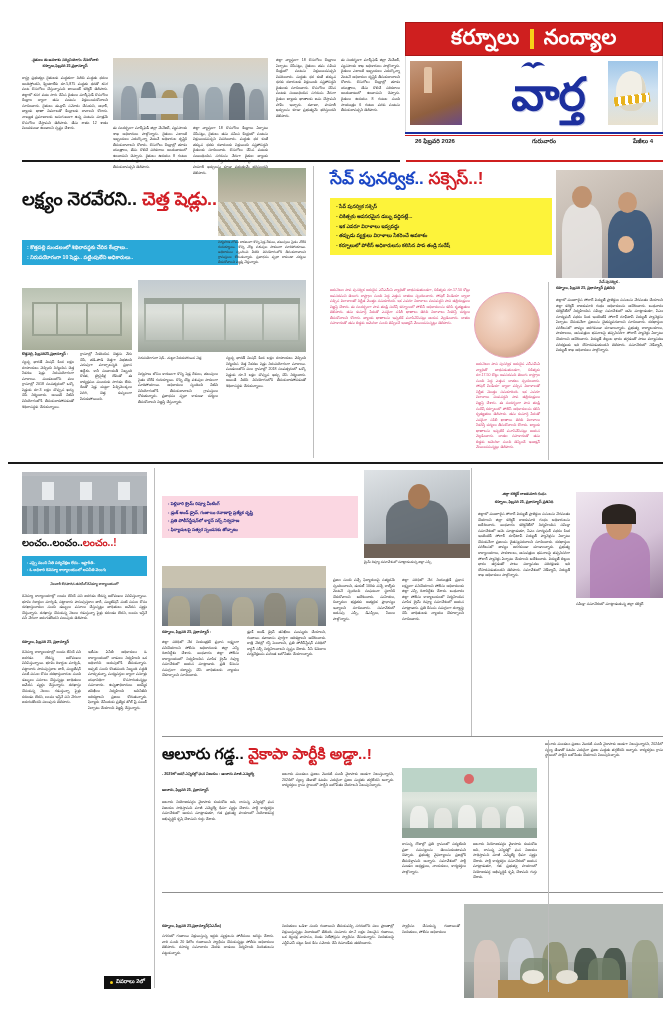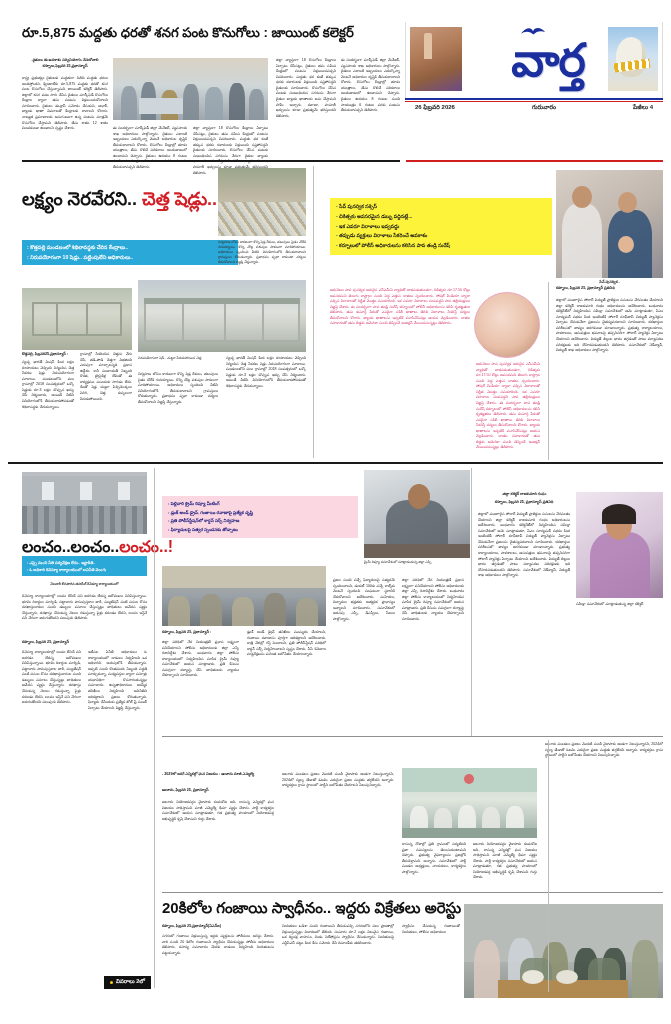--- a/index.html
+++ b/index.html
@@ -159,38 +159,42 @@
     display:flex; align-items:center; gap:3px;
   }
   .cont-badge .dot { width:3px;height:3px;background:#f7d117;border-radius:50%; }
 </style>
 </head>
 <body>
 
 <div class="page">
 
   <div class="masthead-box" style="left:405px; top:22px; width:258px;">
+    <div class="mast-red">
+      <span>కర్నూలు</span>
+      <span class="sep"></span>
+      <span>నంద్యాల</span>
+    </div>
     <div class="mast-mid">
       <div class="mast-photo-l"></div>
       <svg class="mast-bird" viewBox="0 0 60 32">
         <path d="M2 20 C14 4, 26 4, 30 14 C34 4, 48 4, 58 16 C48 12, 38 14, 31 22 C24 14, 12 13, 2 20 Z" fill="#1c2f9e"></path>
       </svg>
       <div class="mast-title">వార్త</div>
       <div class="mast-photo-r"></div>
     </div>
     <div class="mast-rule"></div>
     <div class="mast-rule2"></div>
     <div class="mast-date">
       <span>26 ఫిబ్రవరి  2026</span>
       <span>గురువారం</span>
       <span>పేజీలు 4</span>
     </div>
   </div>
 
-  <div class="hl pad" style="left:22px; top:26px; width:378px; font-size:13.2px;">రూ.5,875 మద్దతు ధరతో శనగ పంట కొనుగోలు : జాయింట్ కలెక్టర్</div>
 
   <div class="pad dateline" style="left:22px; top:58px; width:86px; white-space:pre-line;">-రైతులు ఈ అవకాశం సద్వినియోగం చేసుకోవాలి
 కర్నూలు,ఫిబ్రవరి 25,ప్రభాన్యూస్</div>
 
   <div class="pad body-col" style="left:22px; top:76px; width:86px; height:78px;">రాష్ట్ర ప్రభుత్వం రైతులకు మద్దతుగా నిలిచి మద్దతు ధరలు అందిస్తోందని, క్వింటాల్‌కు రూ.5,875 మద్దతు ధరతో శనగ పంట కొనుగోలు చేస్తున్నామని జాయింట్ కలెక్టర్ తెలిపారు. జిల్లాలో శనగ పంట సాగు చేసిన రైతులు మార్క్‌ఫెడ్ కొనుగోలు కేంద్రాల ద్వారా తమ పంటను విక్రయించుకోవాలని సూచించారు. రైతులు ఈ-క్రాప్ నమోదు చేసుకుని, ఆధార్, బ్యాంకు ఖాతా వివరాలతో కేంద్రాలకు రావాలని కోరారు. నాణ్యత ప్రమాణాలకు అనుగుణంగా ఉన్న పంటను మాత్రమే కొనుగోలు చేస్తామని తెలిపారు. తేమ శాతం 12 శాతం మించకుండా ఉండాలని స్పష్టం చేశారు.</div>
 
   <div class="photo ph-crowd" style="left:113px; top:58px; width:155px; height:62px;">
     <div class="sil" style="left:8px;width:16px;height:34px;background:#8e9aa5;"></div>
     <div class="sil" style="left:28px;width:15px;height:38px;background:#6f7c88;"></div>
     <div class="sil" style="left:48px;width:17px;height:30px;background:#a4894f;"></div>
@@ -244,20 +248,24 @@
     <div style="position:absolute;left:44px;top:24px;width:2px;height:38px;background:#aab2a8;"></div>
     <div style="position:absolute;left:86px;top:24px;width:2px;height:38px;background:#aab2a8;"></div>
     <div style="position:absolute;left:124px;top:24px;width:2px;height:38px;background:#aab2a8;"></div>
   </div>
   <div class="pad caption" style="left:138px; top:356px; width:84px;">నిరుపయోగంగా షెడ్.. చుట్టూ పేరుకుపోయిన చెత్త</div>
   <div class="pad body-col" style="left:138px; top:372px; width:80px; height:88px;">నిర్వహణ లోపం కారణంగా కొన్ని షెడ్ల రేకులు, తలుపులు సైతం చోరీకి గురయ్యాయి. కొన్ని చోట్ల పశువుల పాకలుగా మారిపోయాయి. అధికారులు స్పందించి వీటిని వినియోగంలోకి తీసుకురావాలని గ్రామస్తులు కోరుతున్నారు. ప్రజాధనం వృథా కాకుండా చర్యలు తీసుకోవాలని విజ్ఞప్తి చేస్తున్నారు.</div>
   <div class="pad body-col" style="left:226px; top:356px; width:80px; height:104px;">స్వచ్ఛ భారత్ మిషన్ కింద లక్షల రూపాయలు వెచ్చించి నిర్మించిన చెత్త సేకరణ షెడ్లు నిరుపయోగంగా మారాయి. మండలంలోని పలు గ్రామాల్లో 2018 సంవత్సరంలో ఒక్కో షెడ్డుకు రూ.3 లక్షల చొప్పున ఖర్చు చేసి నిర్మించారు. అయితే వీటిని వినియోగంలోకి తీసుకురాకపోవడంతో శిథిలావస్థకు చేరుకున్నాయి.</div>
 
   <div class="vrule" style="left:313px; top:166px; height:292px;"></div>
 
+  <div class="hl pad" style="left:330px; top:170px; width:230px; font-size:17px;">
+    <span class="blue">సేవ్ పునర్విక..</span>
+    <span class="red">సక్సెస్..!</span>
+  </div>
 
   <div class="box-yellow pad" style="left:330px; top:198px; width:222px;">
     <div>- సేవ్ పునర్విక సక్సెస్</div>
     <div>- చికిత్సకు అవసరమైన డబ్బు పద్దినట్లే...</div>
     <div>- ఇక ఎవరూ విరాళాలు ఇవ్వవద్దు</div>
     <div>- తప్పుడు వ్యక్తులు విరాళాలు సేకరించే అవకాశం</div>
     <div>- కర్నూలులో పోలీస్ అధికారులను కలిసిన పాప తండ్రి సురేష్</div>
   </div>
 
   <div class="photo ph-family" style="left:556px; top:170px; width:107px; height:108px;">
@@ -282,21 +290,21 @@
 
   <div class="photo ph-house" style="left:22px; top:472px; width:125px; height:62px;">
     <div style="position:absolute;left:0;top:4px;width:125px;height:30px;background:#b3b8bd;"></div>
     <div style="position:absolute;left:20px;top:10px;width:12px;height:18px;background:#e8ebee;"></div>
     <div style="position:absolute;left:58px;top:10px;width:12px;height:18px;background:#e8ebee;"></div>
     <div style="position:absolute;left:96px;top:10px;width:12px;height:18px;background:#e8ebee;"></div>
     <div style="position:absolute;left:0;top:34px;width:125px;height:28px;
          background:repeating-linear-gradient(90deg,#7e858b 0 5px,#9aa1a7 5px 11px);"></div>
   </div>
 
-  <div class="hl pad" style="left:22px; top:538px; width:128px; font-size:16px;">
+  <div class="hl pad" style="left:22px; top:538px; width:128px; font-size:10px;">
     <span>లంచం..లంచం..</span><span class="red">లంచం..!</span>
   </div>
 
   <div class="box-blue pad" style="left:22px; top:556px; width:125px; font-size:3.9px; line-height:1.8;">
     <div>: ఎస్సై మంచి నీతి పర్యవేక్షణ లేదు.. ఇష్టారీతి..</div>
     <div>: ఓ అధికారి రెవెన్యూ కార్యాలయంలో అవినీతి వెలుగు</div>
   </div>
 
   <div class="pad caption" style="left:22px; top:582px; width:125px; text-align:center; font-weight:bold;">నెలవారీ కొనసాగిన తహసీల్ రెవెన్యూ కార్యాలయంలో</div>
 
@@ -353,20 +361,24 @@
     <div class="sil" style="left:14px;width:60px;height:66px;background:#b07fb5;border-radius:36% 36% 0 0;"></div>
     <div style="position:absolute;left:30px;top:18px;width:26px;height:30px;border-radius:50%;background:#c9926f;"></div>
     <div style="position:absolute;left:26px;top:12px;width:34px;height:20px;border-radius:50% 50% 0 0;background:#2b2420;"></div>
   </div>
 
   <div class="pad body-col" style="left:478px; top:512px; width:92px; height:218px;">జిల్లాలో మంజూరైన సోలార్ విద్యుత్ ప్రాజెక్టుల పనులను వేగవంతం చేయాలని జిల్లా కలెక్టర్ రాజకుమారి గంధం అధికారులను ఆదేశించారు. బుధవారం కలెక్టరేట్‌లో నిర్వహించిన సమీక్షా సమావేశంలో ఆమె మాట్లాడుతూ, పీఎం సూర్యఘర్ పథకం కింద ఇంటింటికీ సోలార్ రూఫ్‌టాప్ విద్యుత్ ప్యానెళ్లను ఏర్పాటు చేసుకునేలా ప్రజలను చైతన్యపరచాలని సూచించారు. దరఖాస్తుల పరిశీలనలో జాప్యం జరగకుండా చూడాలన్నారు. ప్రభుత్వ కార్యాలయాలు, పాఠశాలలు, ఆసుపత్రుల భవనాలపై తప్పనిసరిగా సోలార్ ప్యానెళ్లు ఏర్పాటు చేయాలని ఆదేశించారు. విద్యుత్ బిల్లుల భారం తగ్గడంతో పాటు పర్యావరణ పరిరక్షణకు ఇది దోహదపడుతుందని తెలిపారు. సమావేశంలో నెడ్‌క్యాప్, విద్యుత్ శాఖ అధికారులు పాల్గొన్నారు.</div>
   <div class="pad body-col" style="left:576px; top:602px; width:87px; height:128px;">సమీక్షా సమావేశంలో మాట్లాడుతున్న జిల్లా కలెక్టర్</div>
 
   <div class="rule" style="left:162px; top:736px; width:501px; height:1px; background:#8f8f8f;"></div>
 
+  <div class="hl pad" style="left:162px; top:746px; width:290px; font-size:15.5px;">
+    <span>ఆలూరు గడ్డ..</span>
+    <span class="red">వైకాపా పార్టీకి అడ్డా..!</span>
+  </div>
 
   <div class="pad dateline" style="left:162px; top:772px; width:112px; text-align:left;">- 2029లో జరగే ఎన్నికల్లో ఘన విజయం : ఆలూరు మాజీ ఎమ్మెల్యే</div>
   <div class="pad dateline" style="left:162px; top:788px; width:112px; text-align:left;">ఆలూరు, ఫిబ్రవరి 25, ప్రభాన్యూస్</div>
 
   <div class="pad body-col" style="left:162px; top:800px; width:112px; height:84px;">ఆలూరు నియోజకవర్గం వైకాపాకు కంచుకోట అని, రానున్న ఎన్నికల్లో ఘన విజయం సాధిస్తామని మాజీ ఎమ్మెల్యే ధీమా వ్యక్తం చేశారు. పార్టీ కార్యకర్తల సమావేశంలో ఆయన మాట్లాడుతూ, గత ప్రభుత్వ హయాంలో నియోజకవర్గ అభివృద్ధికి కృషి చేశామని గుర్తు చేశారు.</div>
   <div class="pad body-col" style="left:282px; top:772px; width:112px; height:112px;">ఆలూరు మండలం ప్రజలు మొదటి నుంచీ వైకాపాకు అండగా నిలుస్తున్నారని, 2024లో స్వల్ప తేడాతో ఓటమి ఎదురైనా ప్రజల మద్దతు తగ్గలేదని అన్నారు. కార్యకర్తలు గ్రామ స్థాయిలో పార్టీని బలోపేతం చేయాలని పిలుపునిచ్చారు.</div>
 
   <div class="photo ph-stage" style="left:402px; top:768px; width:135px; height:70px;">
     <div style="position:absolute;left:0;top:0;width:135px;height:24px;background:#bcd4c8;"></div>
     <div style="position:absolute;left:62px;top:6px;width:10px;height:10px;border-radius:50%;background:#d96a6a;"></div>
@@ -376,24 +388,20 @@
     <div class="sil" style="left:80px;width:18px;height:31px;background:#e9e9e4;"></div>
     <div class="sil" style="left:104px;width:18px;height:32px;background:#f2f2ef;"></div>
     <div style="position:absolute;left:0;bottom:0;width:135px;height:10px;background:#8fa296;"></div>
   </div>
   <div class="pad body-col" style="left:402px; top:842px; width:64px; height:46px;">రానున్న రోజుల్లో ప్రతి గ్రామంలో పర్యటించి ప్రజా సమస్యలను తెలుసుకుంటామని చెప్పారు. ప్రభుత్వ వైఫల్యాలను ప్రజల్లోకి తీసుకెళ్తామని అన్నారు. సమావేశంలో పార్టీ మండల అధ్యక్షులు, నాయకులు, కార్యకర్తలు పాల్గొన్నారు.</div>
   <div class="pad body-col" style="left:473px; top:842px; width:64px; height:46px;">ఆలూరు నియోజకవర్గం వైకాపాకు కంచుకోట అని, రానున్న ఎన్నికల్లో ఘన విజయం సాధిస్తామని మాజీ ఎమ్మెల్యే ధీమా వ్యక్తం చేశారు. పార్టీ కార్యకర్తల సమావేశంలో ఆయన మాట్లాడుతూ, గత ప్రభుత్వ హయాంలో నియోజకవర్గ అభివృద్ధికి కృషి చేశామని గుర్తు చేశారు.</div>
   <div class="pad body-col" style="left:545px; top:742px; width:118px; height:146px;">ఆలూరు మండలం ప్రజలు మొదటి నుంచీ వైకాపాకు అండగా నిలుస్తున్నారని, 2024లో స్వల్ప తేడాతో ఓటమి ఎదురైనా ప్రజల మద్దతు తగ్గలేదని అన్నారు. కార్యకర్తలు గ్రామ స్థాయిలో పార్టీని బలోపేతం చేయాలని పిలుపునిచ్చారు.</div>
 
   <div class="rule" style="left:162px; top:892px; width:501px; height:1px; background:#8f8f8f;"></div>
 
-  <div class="hl pad" style="left:162px; top:900px; width:400px; font-size:15px;">
-    <span>20కిలోల గంజాయి స్వాధీనం..</span>
-    <span>ఇద్దరు విక్రేతలు అరెస్టు</span>
-  </div>
 
   <div class="pad dateline" style="left:162px; top:924px; width:112px; text-align:left;">కర్నూలు, ఫిబ్రవరి 25,ప్రభాన్యూస్(ఏఎన్ఐ)</div>
   <div class="pad body-col" style="left:162px; top:934px; width:112px; height:62px;">నగరంలో గంజాయి విక్రయిస్తున్న ఇద్దరు వ్యక్తులను పోలీసులు అరెస్టు చేశారు. వారి నుంచి 20 కిలోల గంజాయిని స్వాధీనం చేసుకున్నట్లు పోలీసు అధికారులు తెలిపారు. రహస్య సమాచారం మేరకు దాడులు నిర్వహించి నిందితులను పట్టుకున్నారు.</div>
   <div class="pad body-col" style="left:282px; top:924px; width:112px; height:72px;">నిందితులు ఒడిశా నుంచి గంజాయిని తీసుకువచ్చి నగరంలోని పలు ప్రాంతాల్లో విక్రయిస్తున్నట్లు విచారణలో తేలింది. సుమారు రూ.2 లక్షల విలువైన గంజాయి, ఒక ద్విచక్ర వాహనం, రెండు సెల్‌ఫోన్లను స్వాధీనం చేసుకున్నారు. నిందితులపై ఎన్డీపీఎస్ చట్టం కింద కేసు నమోదు చేసి రిమాండ్‌కు తరలించారు.</div>
   <div class="pad body-col" style="left:402px; top:924px; width:58px; height:72px;">స్వాధీనం చేసుకున్న గంజాయితో నిందితులు, పోలీసు అధికారులు</div>
 
   <div class="photo ph-arrest" style="left:464px; top:904px; width:199px; height:94px;">
     <div style="position:absolute;left:0;top:0;width:199px;height:58px;background:#b7bcb8;"></div>
     <div class="sil" style="left:10px;width:26px;height:58px;background:#dcc9bf;"></div>
     <div class="sil" style="left:44px;width:26px;height:60px;background:#cfd4d8;"></div>

